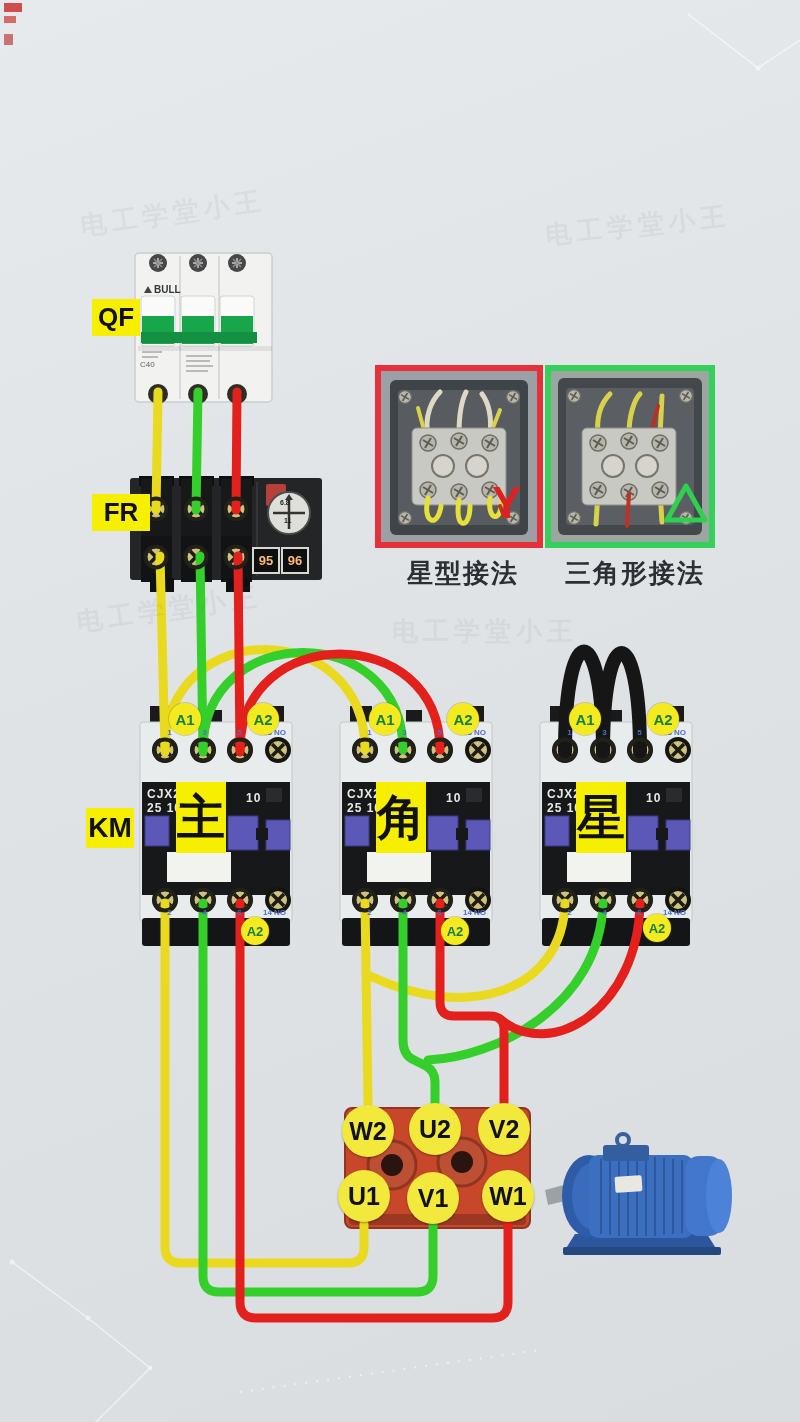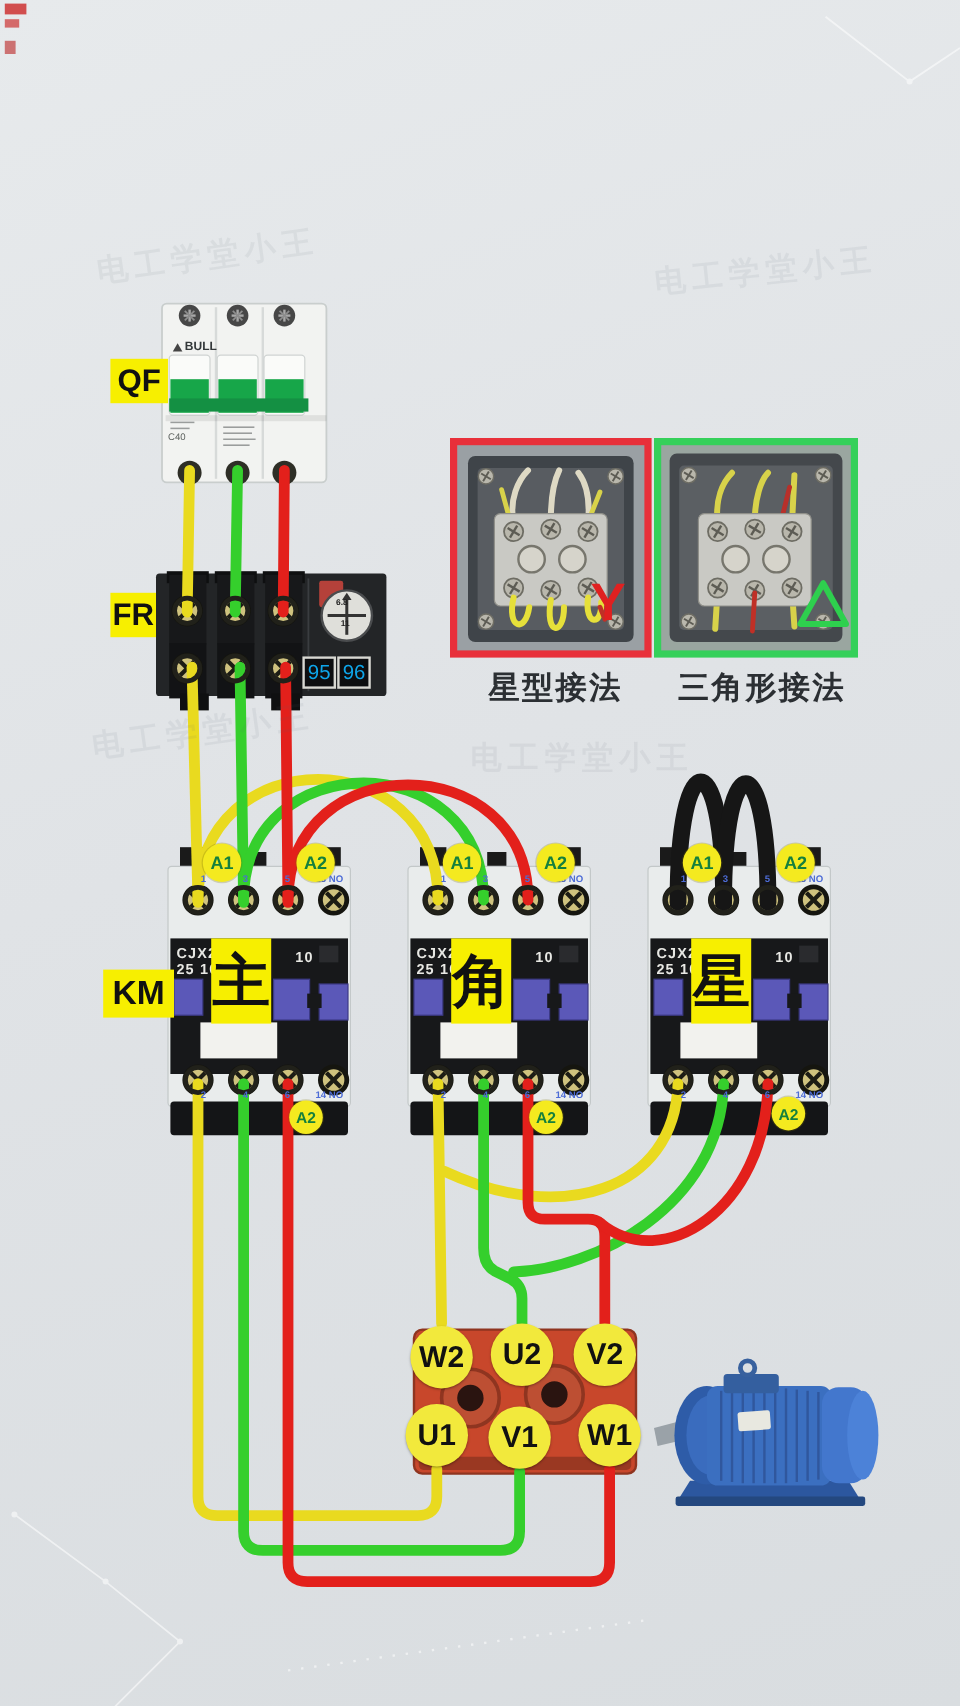--- a/index.html
+++ b/index.html
@@ -9,21 +9,21 @@
   .abs{position:absolute;}
   .ybox{background:#f7ef00;color:#111;font-weight:900;display:flex;align-items:center;justify-content:center;}
   .badge{background:#f4ea1f;color:#15803d;border-radius:50%;font-weight:bold;display:flex;align-items:center;justify-content:center;box-shadow:0 0 0 1px rgba(120,110,0,.25);}
   .whitetxt{color:#e8e8e4;font-weight:bold;letter-spacing:1px;}
   .tnum{display:flex;justify-content:space-between;color:#4d6cd6;font-size:8px;font-weight:bold;}
   .tnum span{flex:1;text-align:center;}
   .cap{color:#2b2f33;font-weight:900;font-size:26px;letter-spacing:2px;}
   .blockterm{background:#f2e93c;border-radius:50%;width:52px;height:52px;display:flex;align-items:center;justify-content:center;
              font-size:25px;font-weight:900;color:#111;box-shadow:0 1px 2px rgba(0,0,0,.35);}
   .wm{color:#5a6470;opacity:.08;font-weight:bold;font-size:26px;letter-spacing:5px;white-space:nowrap;}
-  .relaynum{background:#0d0e10;color:#0ea5e9;border:2px solid #d8d8d2;font-size:17px;font-weight:normal;
+  .relaynum{background:#0d0e10;color:#fdba74;border:2px solid #d8d8d2;font-size:13px;font-weight:bold;
             width:24px;height:23px;display:flex;align-items:center;justify-content:center;}
 </style>
 </head>
 <body>
 
 <div id="stage">
 
   <svg class="abs" style="left:0;top:0" width="800" height="1422" viewBox="0 0 800 1422">
 
     <defs>
@@ -359,22 +359,22 @@
     </g>
   </svg>
 
   <div class="abs wm" style="left:80px;top:196px;transform:rotate(-8deg)">电工学堂小王</div>
   <div class="abs wm" style="left:392px;top:614px">电工学堂小王</div>
   <div class="abs wm" style="left:76px;top:592px;transform:rotate(-8deg)">电工学堂小王</div>
   <div class="abs wm" style="left:545px;top:208px;transform:rotate(-6deg)">电工学堂小王</div>
 
 
   <div class="abs ybox" style="left:92px;top:299px;width:48px;height:37px;font-size:26px">QF</div>
-  <div class="abs ybox" style="left:92px;top:494px;width:38px;height:37px;font-size:26px">FR</div>
-  <div class="abs ybox" style="left:86px;top:808px;width:59px;height:40px;font-size:28px">KM</div>
+  <div class="abs ybox" style="left:92px;top:494px;width:58px;height:37px;font-size:26px">FR</div>
+  <div class="abs ybox" style="left:86px;top:808px;width:48px;height:40px;font-size:28px">KM</div>
 
   <div class="abs" style="left:144px;top:284px;font-size:10px;font-weight:bold;color:#33383a;display:flex;align-items:center;gap:2px">
     <span style="width:0;height:0;border-left:4px solid transparent;border-right:4px solid transparent;border-bottom:7px solid #444;display:inline-block"></span>
     <span>BULL</span>
   </div>
   <div class="abs" style="left:140px;top:360px;font-size:8px;color:#5d625f;font-weight:normal">C40</div>
 
   <div class="abs relaynum" style="left:252px;top:547px">95</div>
   <div class="abs relaynum" style="left:281px;top:547px">96</div>
   <div class="abs" style="left:280px;top:499px;font-size:7px;color:#222;font-weight:bold">6.8</div>

